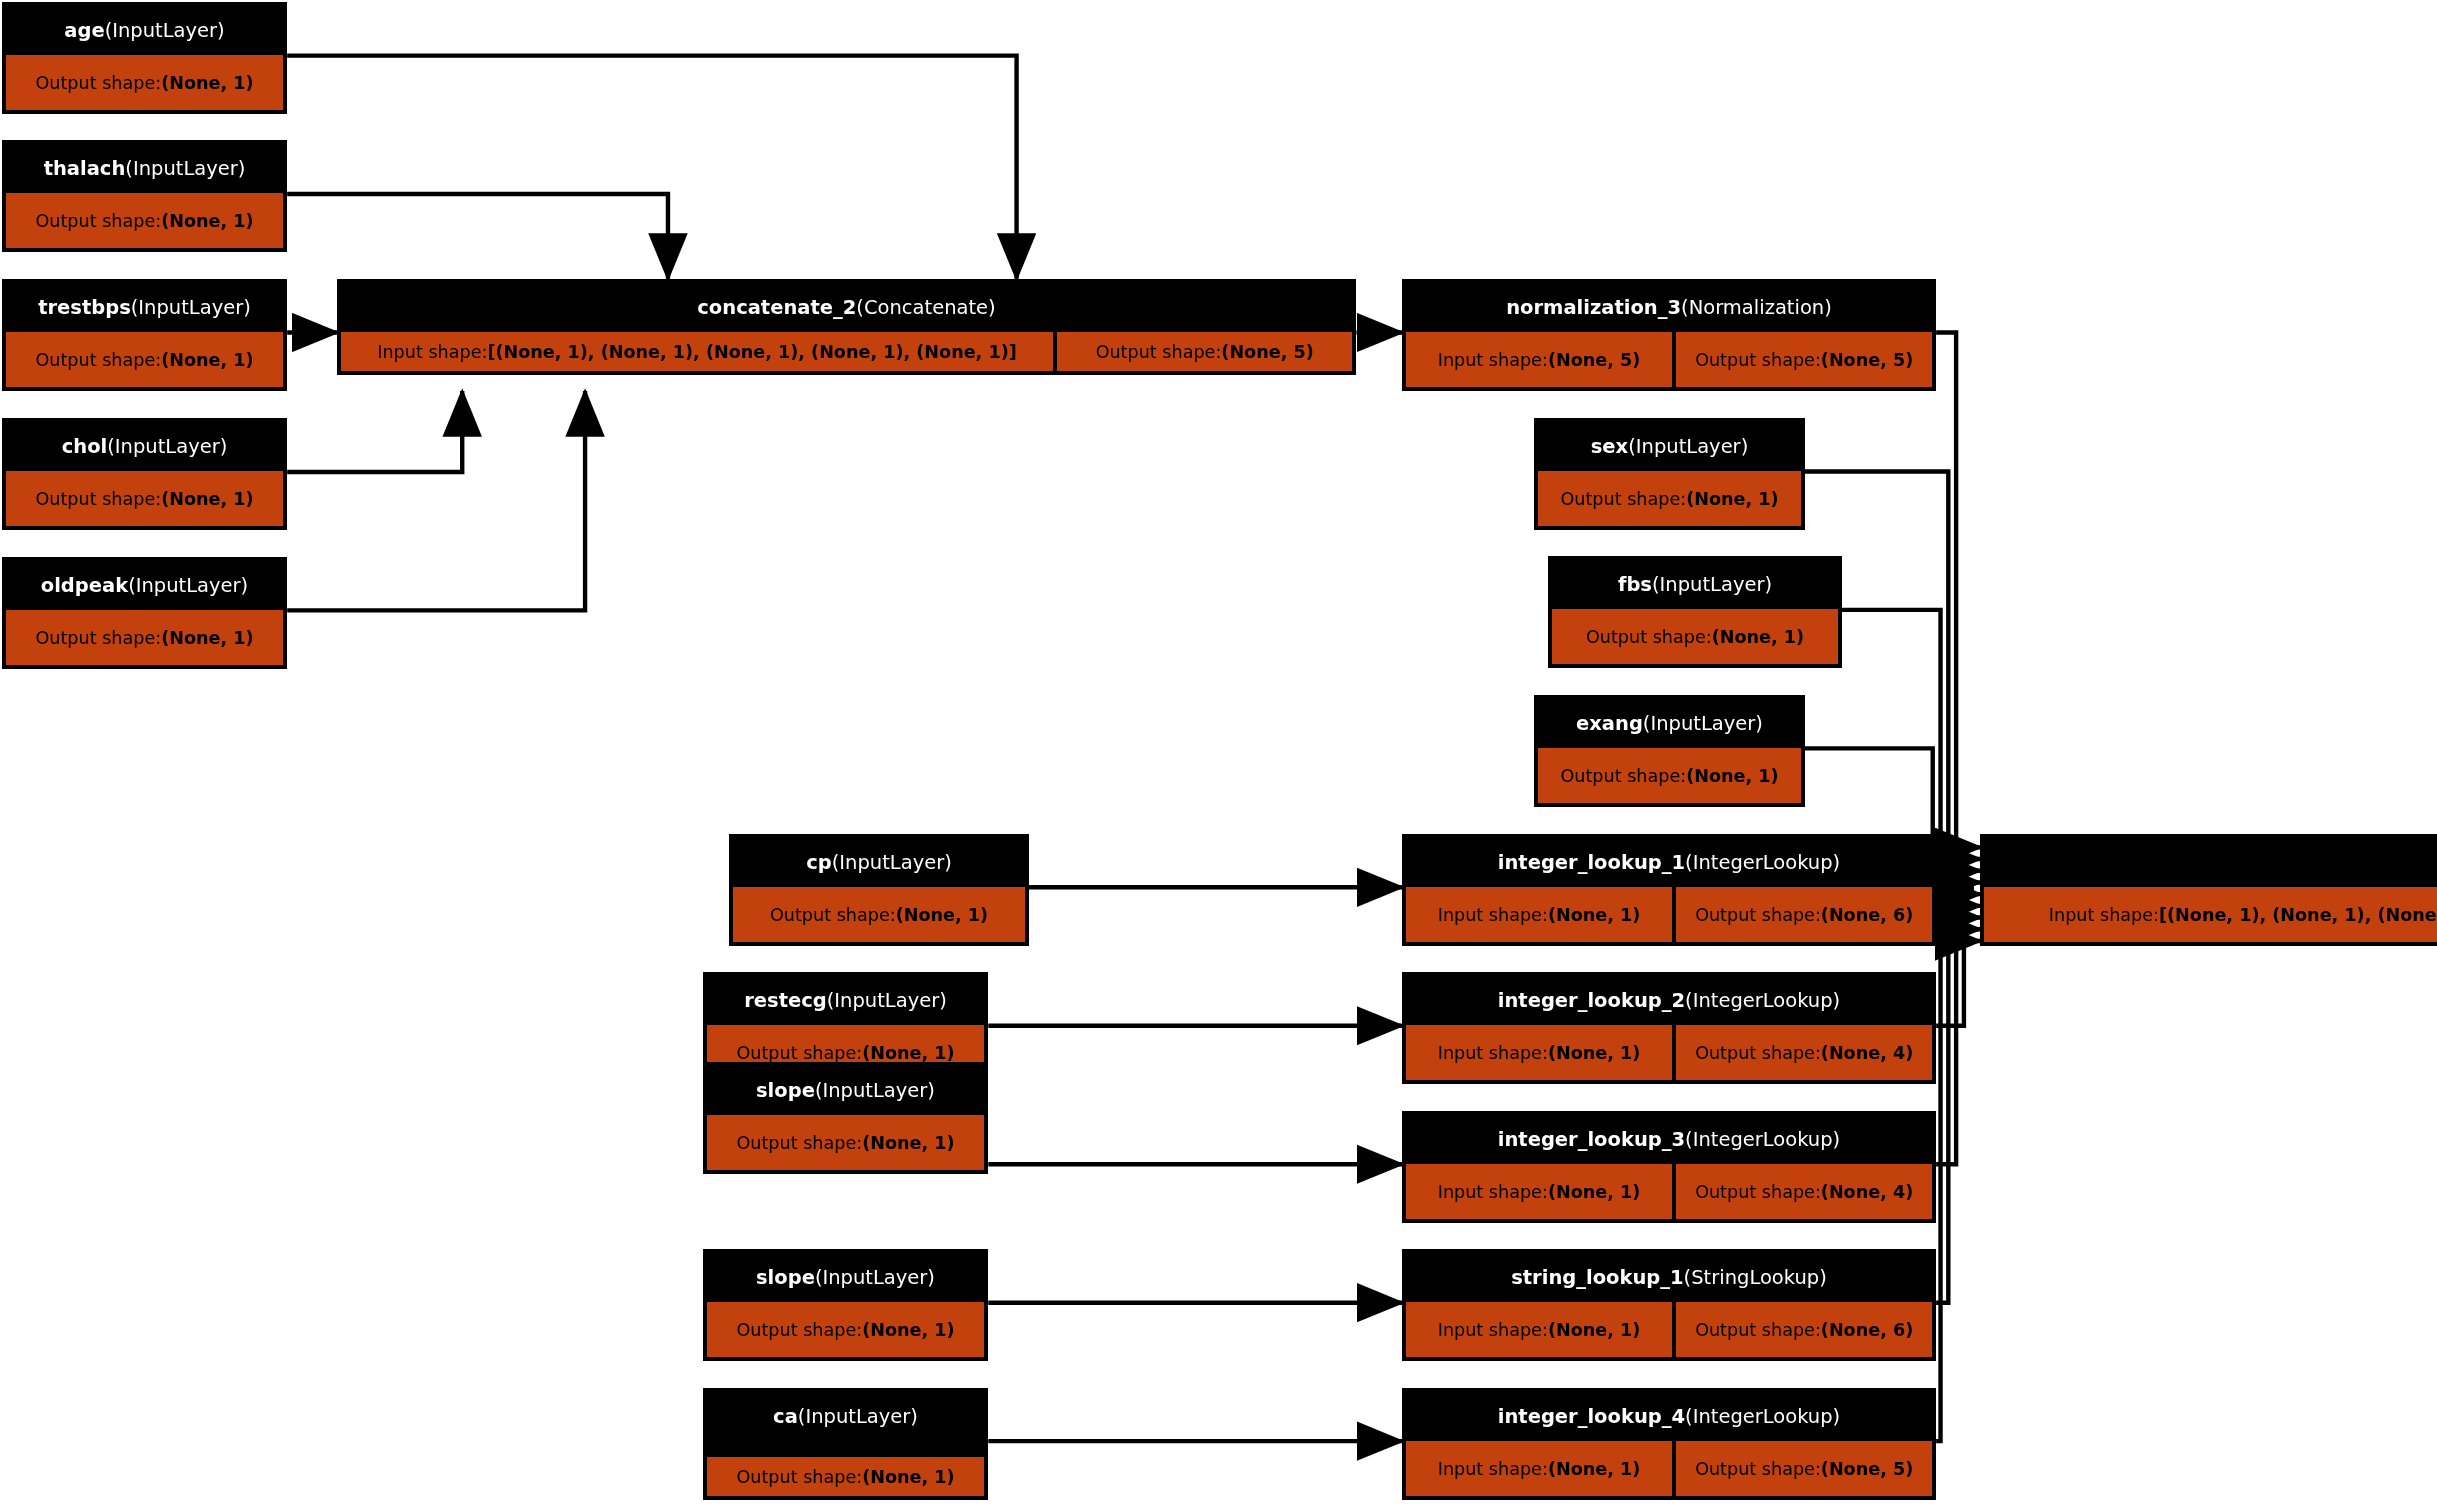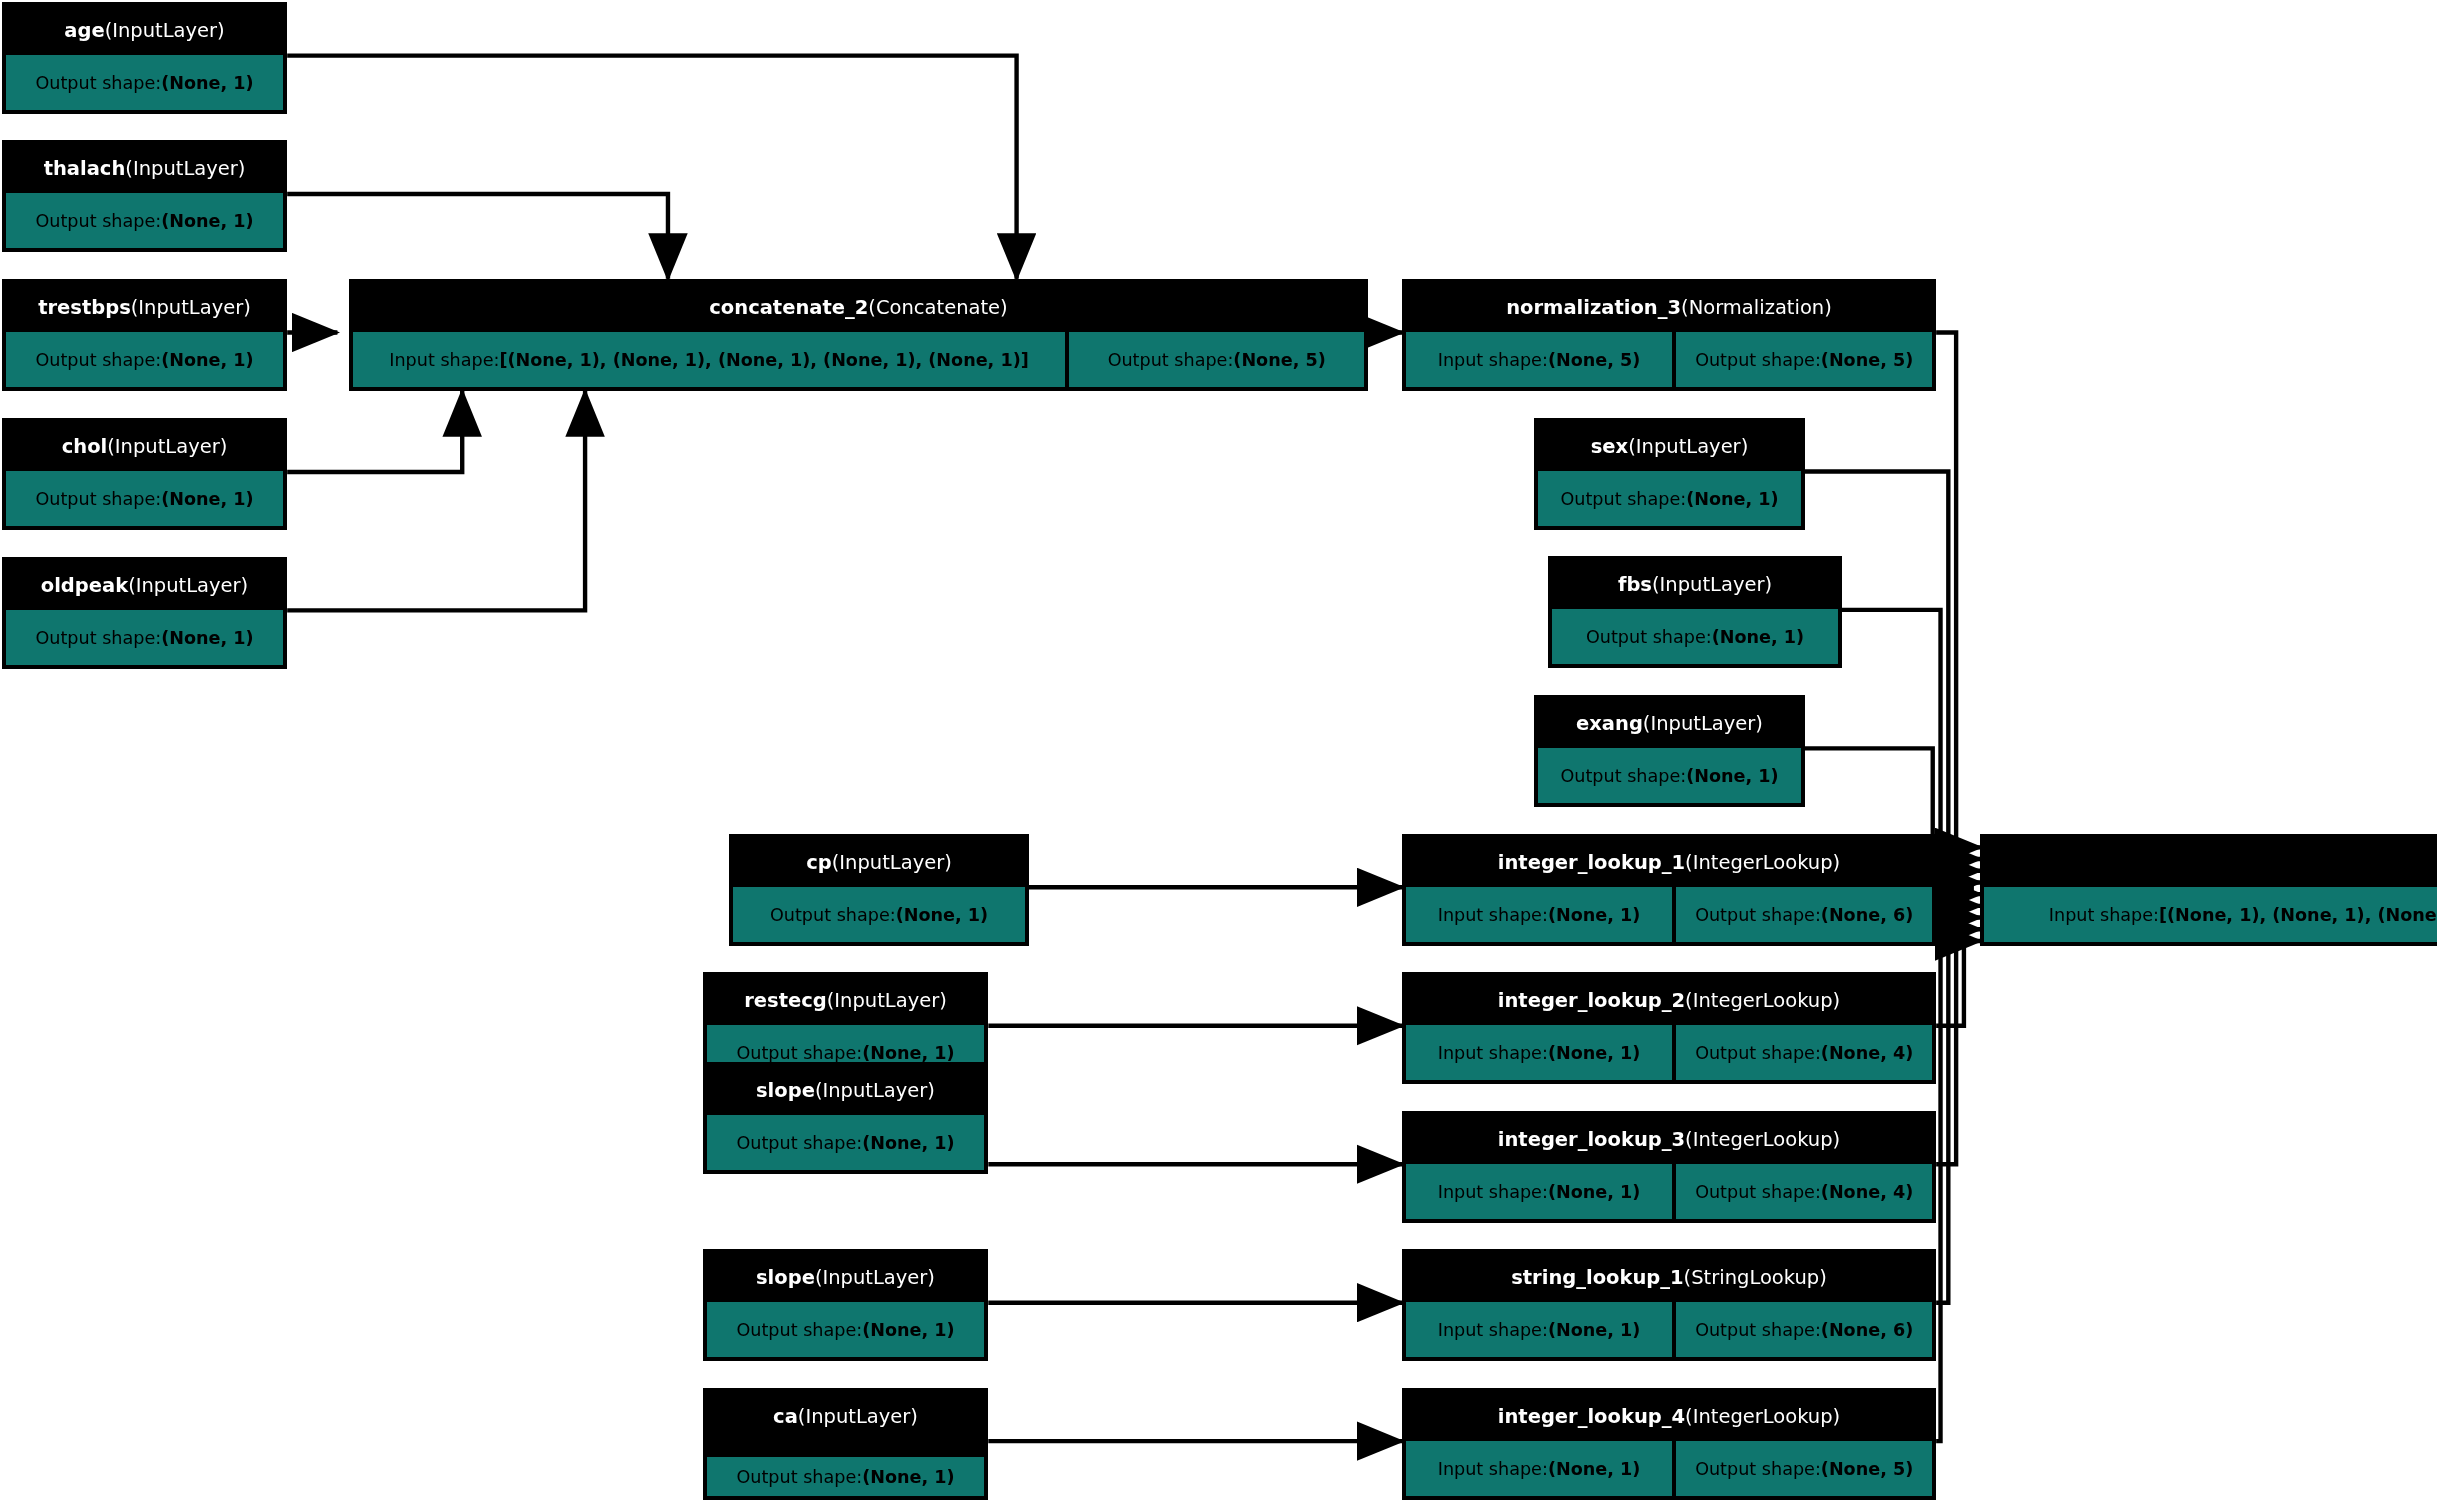--- a/index.html
+++ b/index.html
@@ -10,21 +10,21 @@
   .node{position:absolute;box-sizing:border-box;border:4.4px solid #000;background:#000;display:flex;flex-direction:column;}
   .node .title{
     color:#fff;background:#000;flex:0 0 auto;
     display:flex;align-items:center;justify-content:center;
     white-space:nowrap;letter-spacing:0;
   }
   .node .title b{font-weight:700;}
   .node .title span.ty{font-weight:400;}
   .node .shapes{display:flex;flex:1 1 auto;background:#000;gap:4.4px;}
   .node .cell{
-    background:#0f766e;color:#000;flex:1 1 auto;
+    background:#c2410c;color:#000;flex:1 1 auto;
     display:flex;align-items:center;justify-content:center;
     white-space:nowrap;overflow:hidden;
   }
   .node .cell b{font-weight:700;}
   .node .cell.grow-in{flex:0 0 auto;}
 </style>
 </head>
 <body>
 
 <div id="stage">
@@ -111,21 +111,21 @@
           <b>oldpeak</b>
           <span class="ty"> (InputLayer)</span>
         </div>
         <div class="shapes">
           <div class="cell" style="font-size: 17.6px;">
             <span>Output shape: </span>
             <b>(None, 1)</b>
           </div>
         </div>
       </div>
-      <div class="node" style="left: 337px; top: 279px; width: 1019px; height: 112px; margin-left: 12px;">
+      <div class="node" style="left: 337px; top: 279px; width: 1019px; height: 96px;">
         <div class="title" style="height: 49px; font-size: 19.5px;">
           <b>concatenate_2</b>
           <span class="ty"> (Concatenate)</span>
         </div>
         <div class="shapes">
           <div class="cell grow-in" style="width: 712px; font-size: 17.6px;">
             <span>Input shape: </span>
             <b>[(None, 1), (None, 1), (None, 1), (None, 1), (None, 1)]</b>
           </div>
           <div class="cell" style="font-size: 17.6px;">

